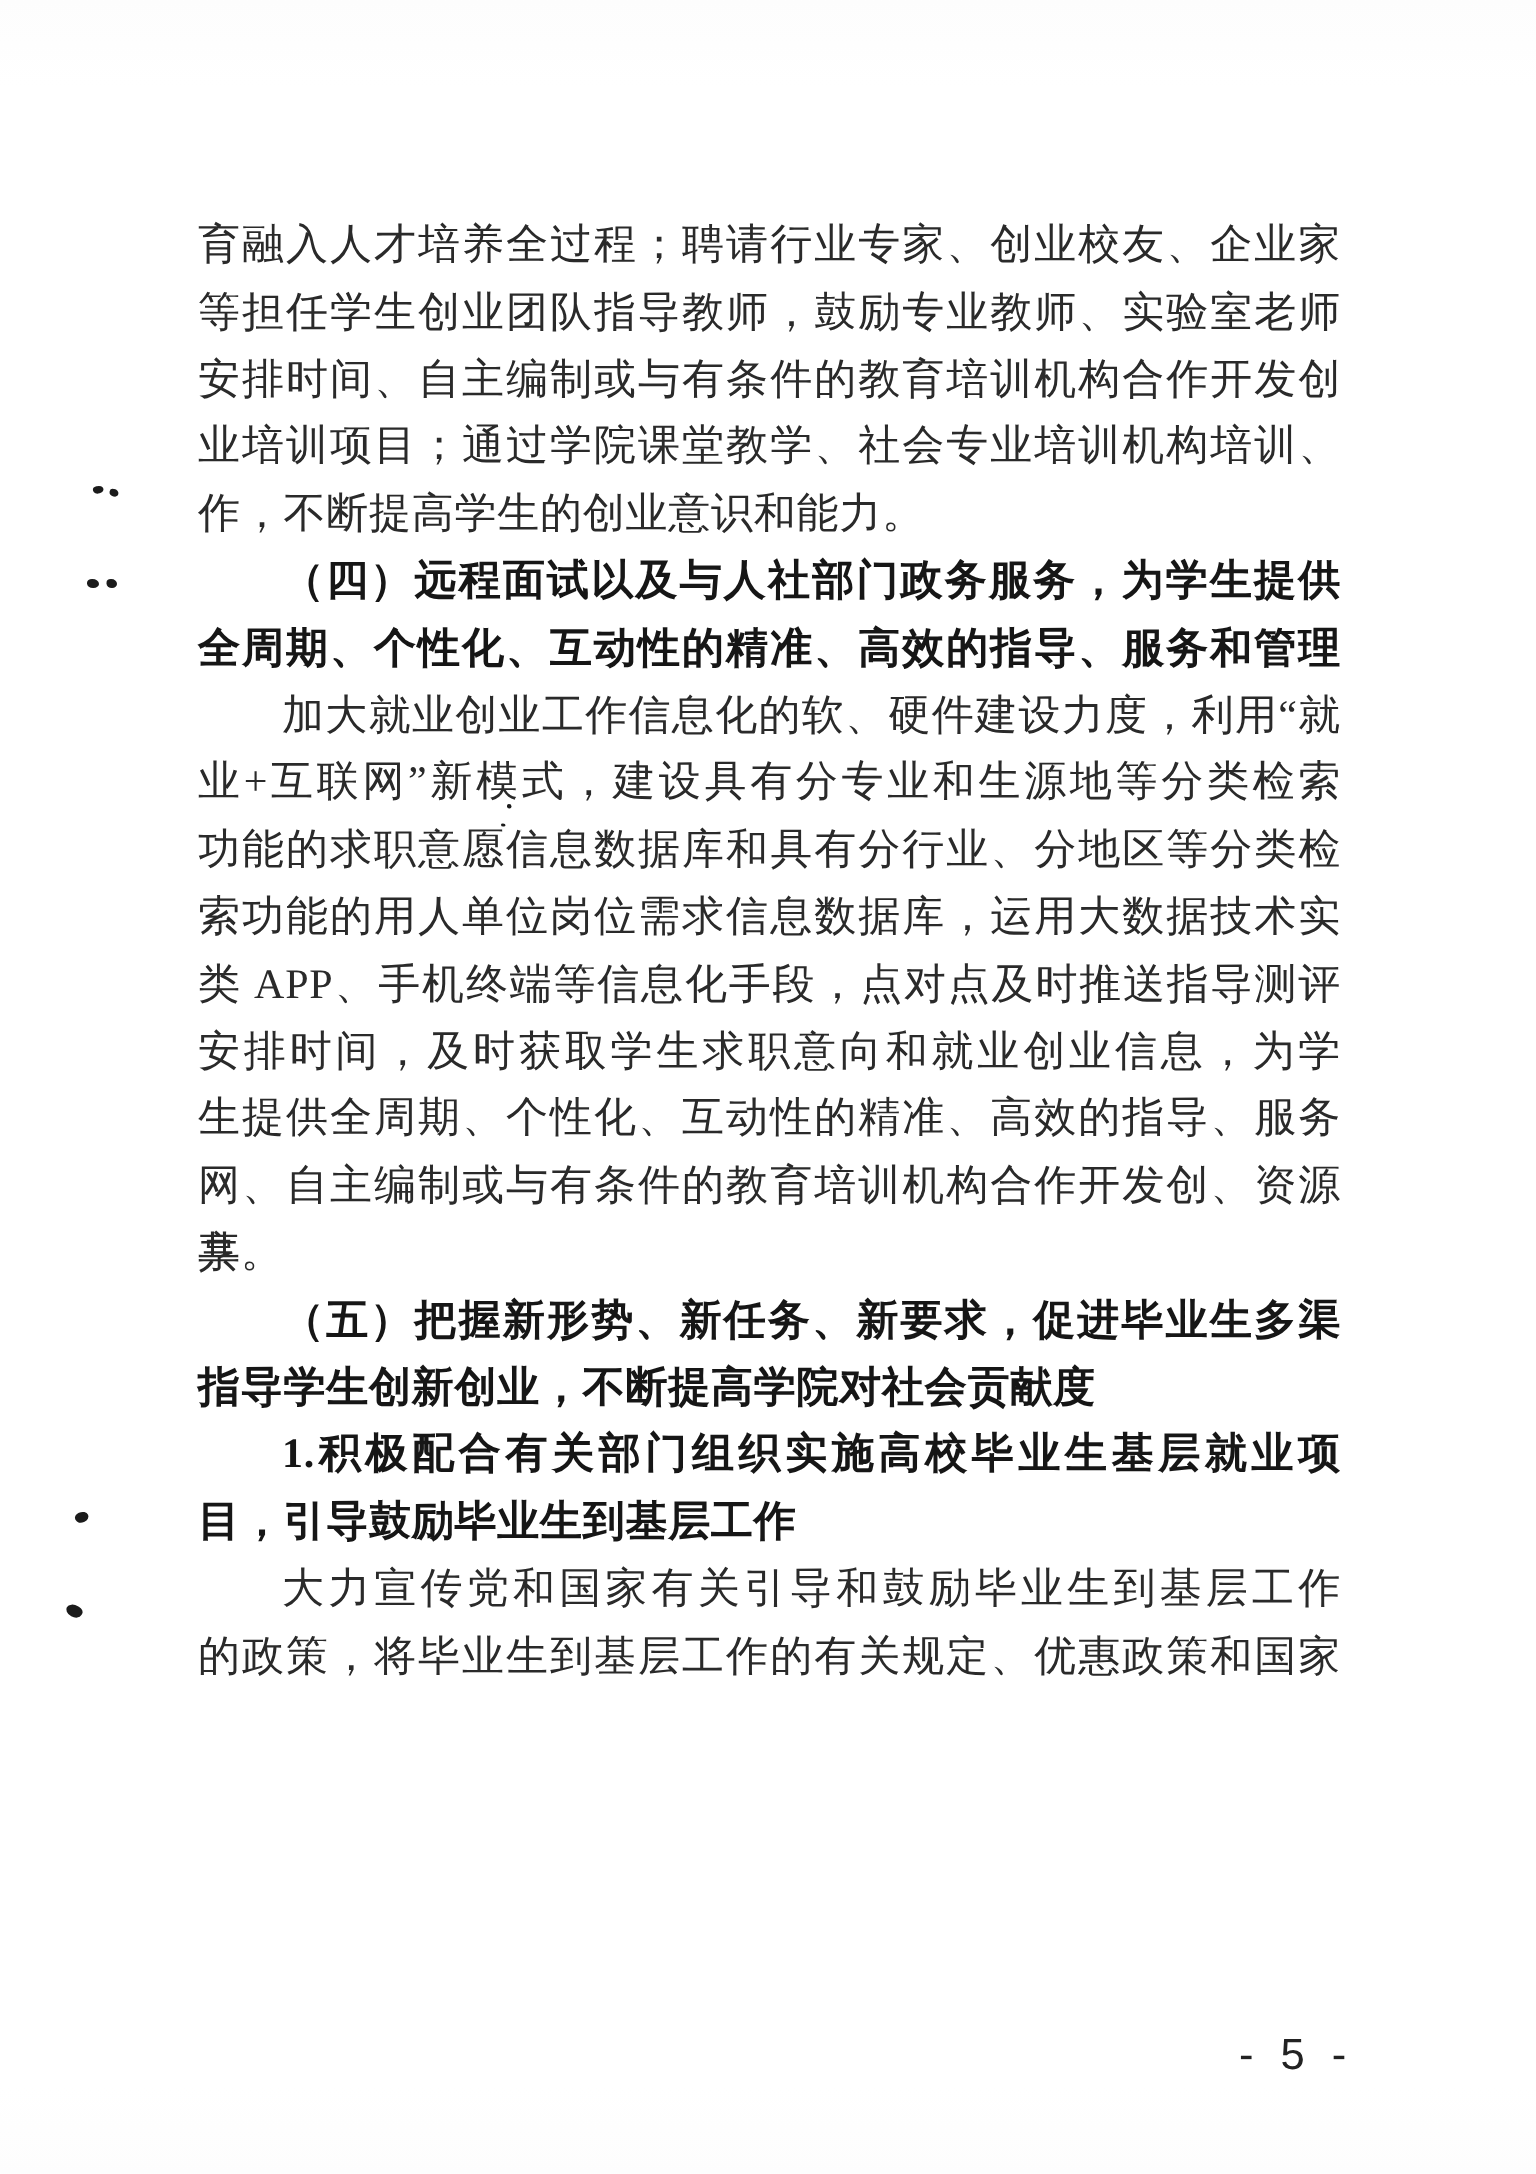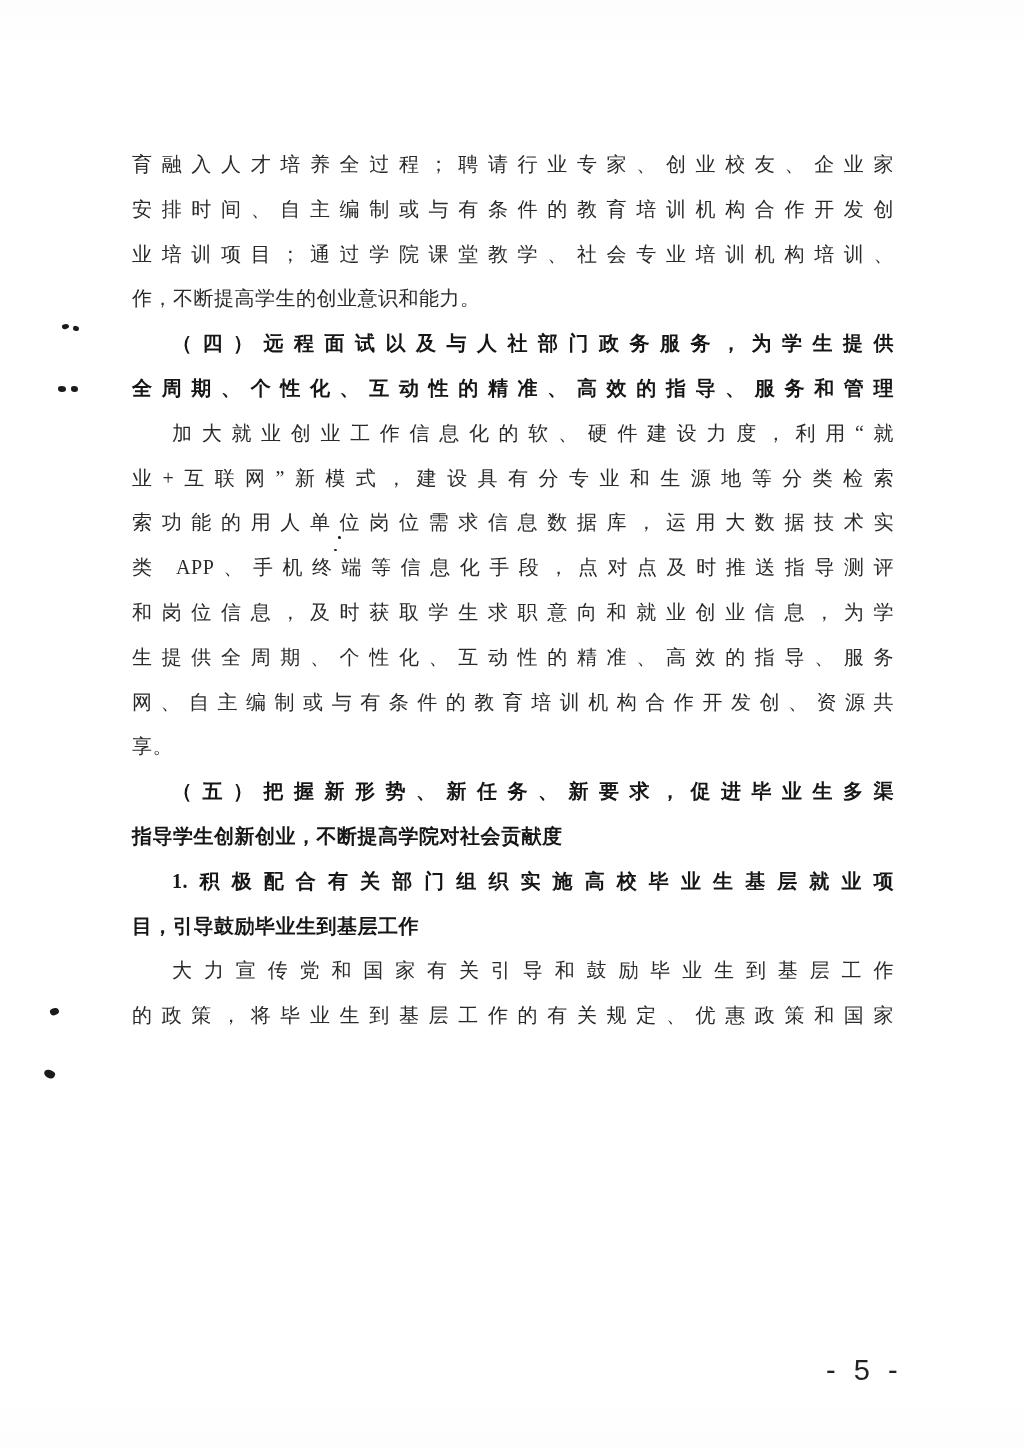--- a/index.html
+++ b/index.html
@@ -19,21 +19,21 @@
     inset: 0;
     background: linear-gradient(180deg, #fdfdfd 0%, #ffffff 4%, #ffffff 96%, #fdfdfd 100%);
   }
   .textblock {
     position: absolute;
     left: 132px;
     top: 142px;
     width: 762px;
   }
   .line {
-    font-size: 20px;
+    font-size: 28px;
     line-height: 44.8px;
     height: 44.8px;
     color: #2a2a2a;
     text-align: left;
     letter-spacing: 0.5px;
     -webkit-font-smoothing: antialiased;
   }
   .line.justify {
     text-align: justify;
     text-align-last: justify;
@@ -78,30 +78,32 @@
   <div class="speck s2"></div>
   <div class="speck s3"></div>
   <div class="speck s4"></div>
   <div class="speck s5"></div>
   <div class="speck s6"></div>
   <div class="speck s7"></div>
   <div class="speck s8"></div>
 
   <div class="textblock">
       <div class="line justify">育融入人才培养全过程；聘请行业专家、创业校友、企业家</div>
+      <div class="line justify">等担任学生创业团队指导教师，鼓励专业教师、实验室老师</div>
       <div class="line justify">安排时间、自主编制或与有条件的教育培训机构合作开发创</div>
       <div class="line justify">业培训项目；通过学院课堂教学、社会专业培训机构培训、</div>
       <div class="line">作，不断提高学生的创业意识和能力。</div>
       <div class="line bold indent justify">（四）远程面试以及与人社部门政务服务，为学生提供</div>
       <div class="line bold justify">全周期、个性化、互动性的精准、高效的指导、服务和管理</div>
       <div class="line indent justify">加大就业创业工作信息化的软、硬件建设力度，利用“就</div>
       <div class="line justify">业+互联网”新模式，建设具有分专业和生源地等分类检索</div>
+      <div class="line justify">功能的求职意愿信息数据库和具有分行业、分地区等分类检</div>
       <div class="line justify">索功能的用人单位岗位需求信息数据库，运用大数据技术实</div>
       <div class="line justify">类 APP、手机终端等信息化手段，点对点及时推送指导测评</div>
-      <div class="line justify">和岗位信息，及时获取学生求职意向和就业创业信息，为学</div>
+      <div class="line justify">安排时间，及时获取学生求职意向和就业创业信息，为学</div>
       <div class="line justify">生提供全周期、个性化、互动性的精准、高效的指导、服务</div>
       <div class="line justify">网、自主编制或与有条件的教育培训机构合作开发创、资源共</div>
       <div class="line">享。</div>
       <div class="line bold indent justify">（五）把握新形势、新任务、新要求，促进毕业生多渠</div>
       <div class="line bold">指导学生创新创业，不断提高学院对社会贡献度</div>
       <div class="line bold indent justify">1.积极配合有关部门组织实施高校毕业生基层就业项</div>
       <div class="line bold">目，引导鼓励毕业生到基层工作</div>
       <div class="line indent justify">大力宣传党和国家有关引导和鼓励毕业生到基层工作</div>
       <div class="line justify">的政策，将毕业生到基层工作的有关规定、优惠政策和国家</div>
     </div>

